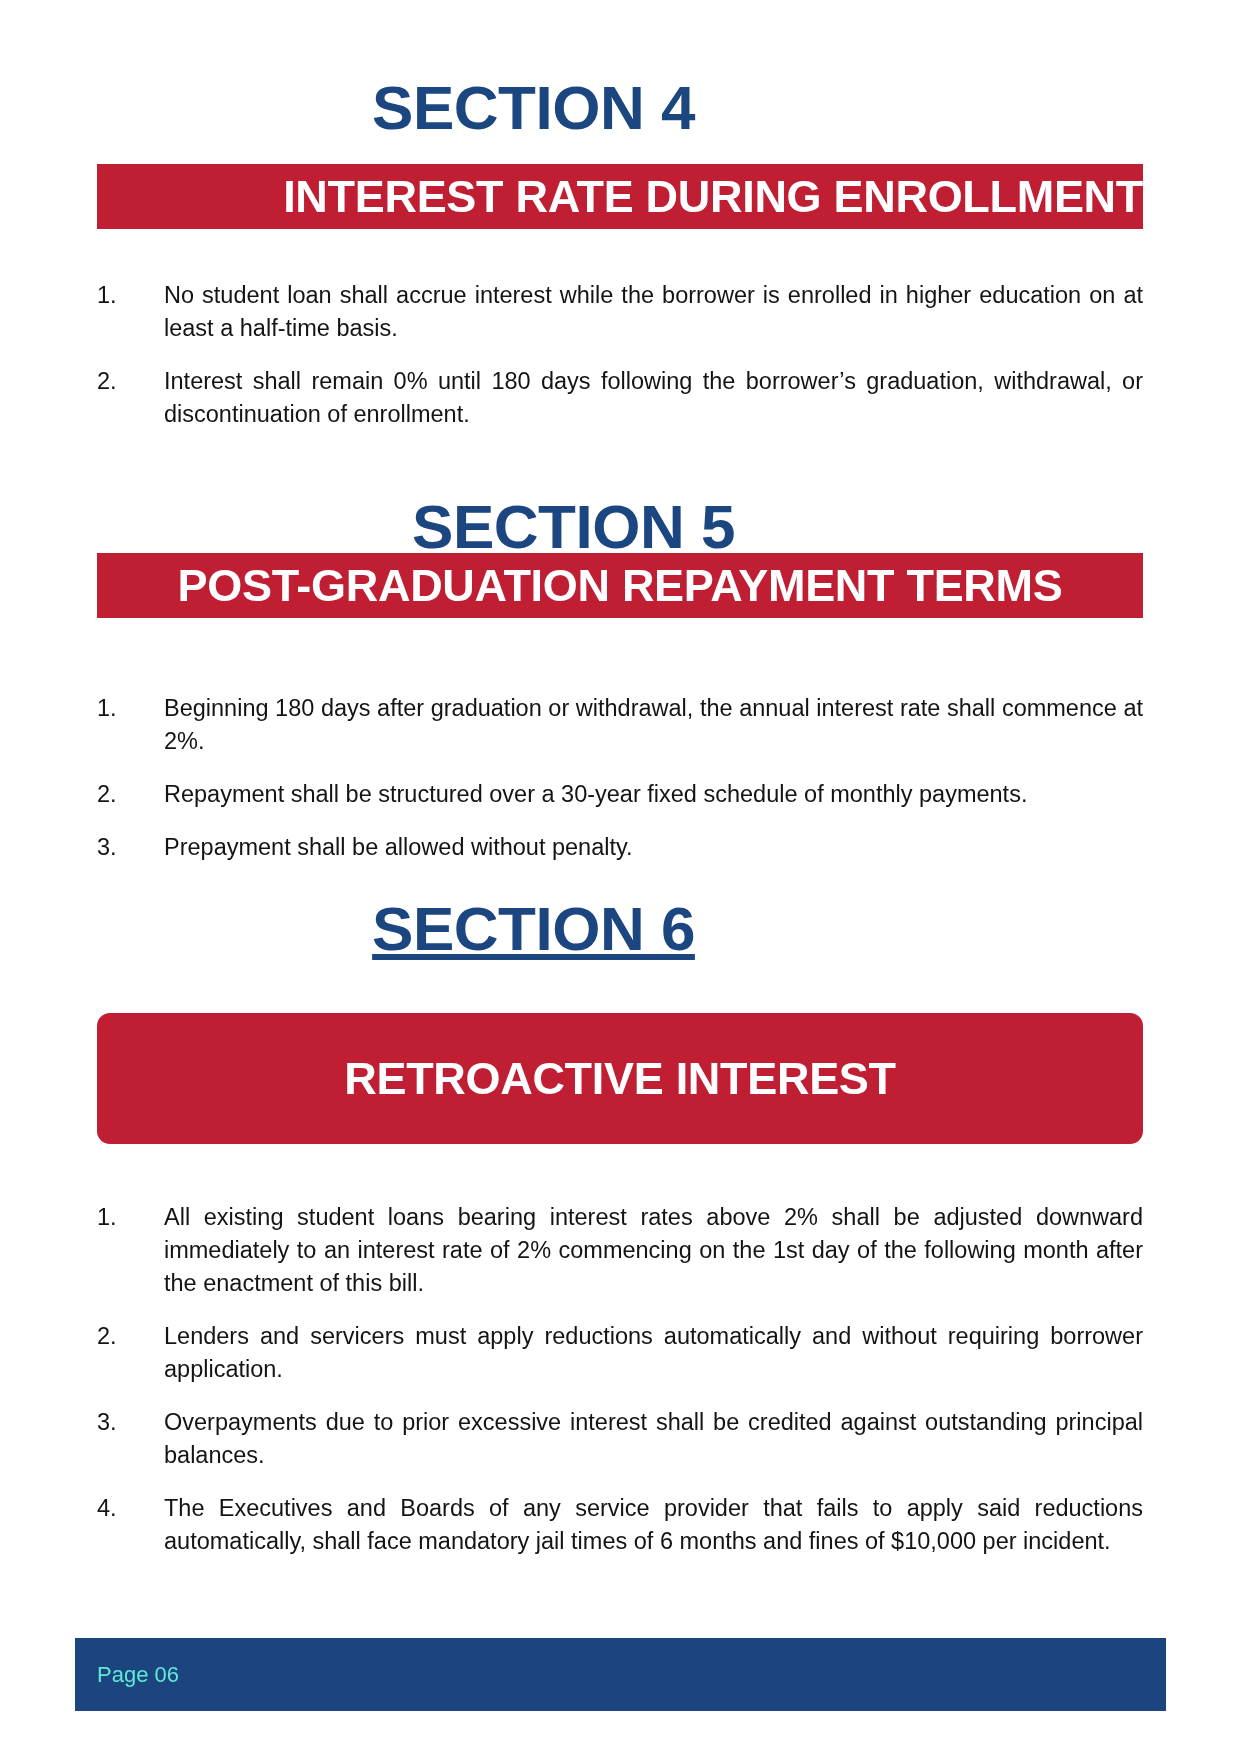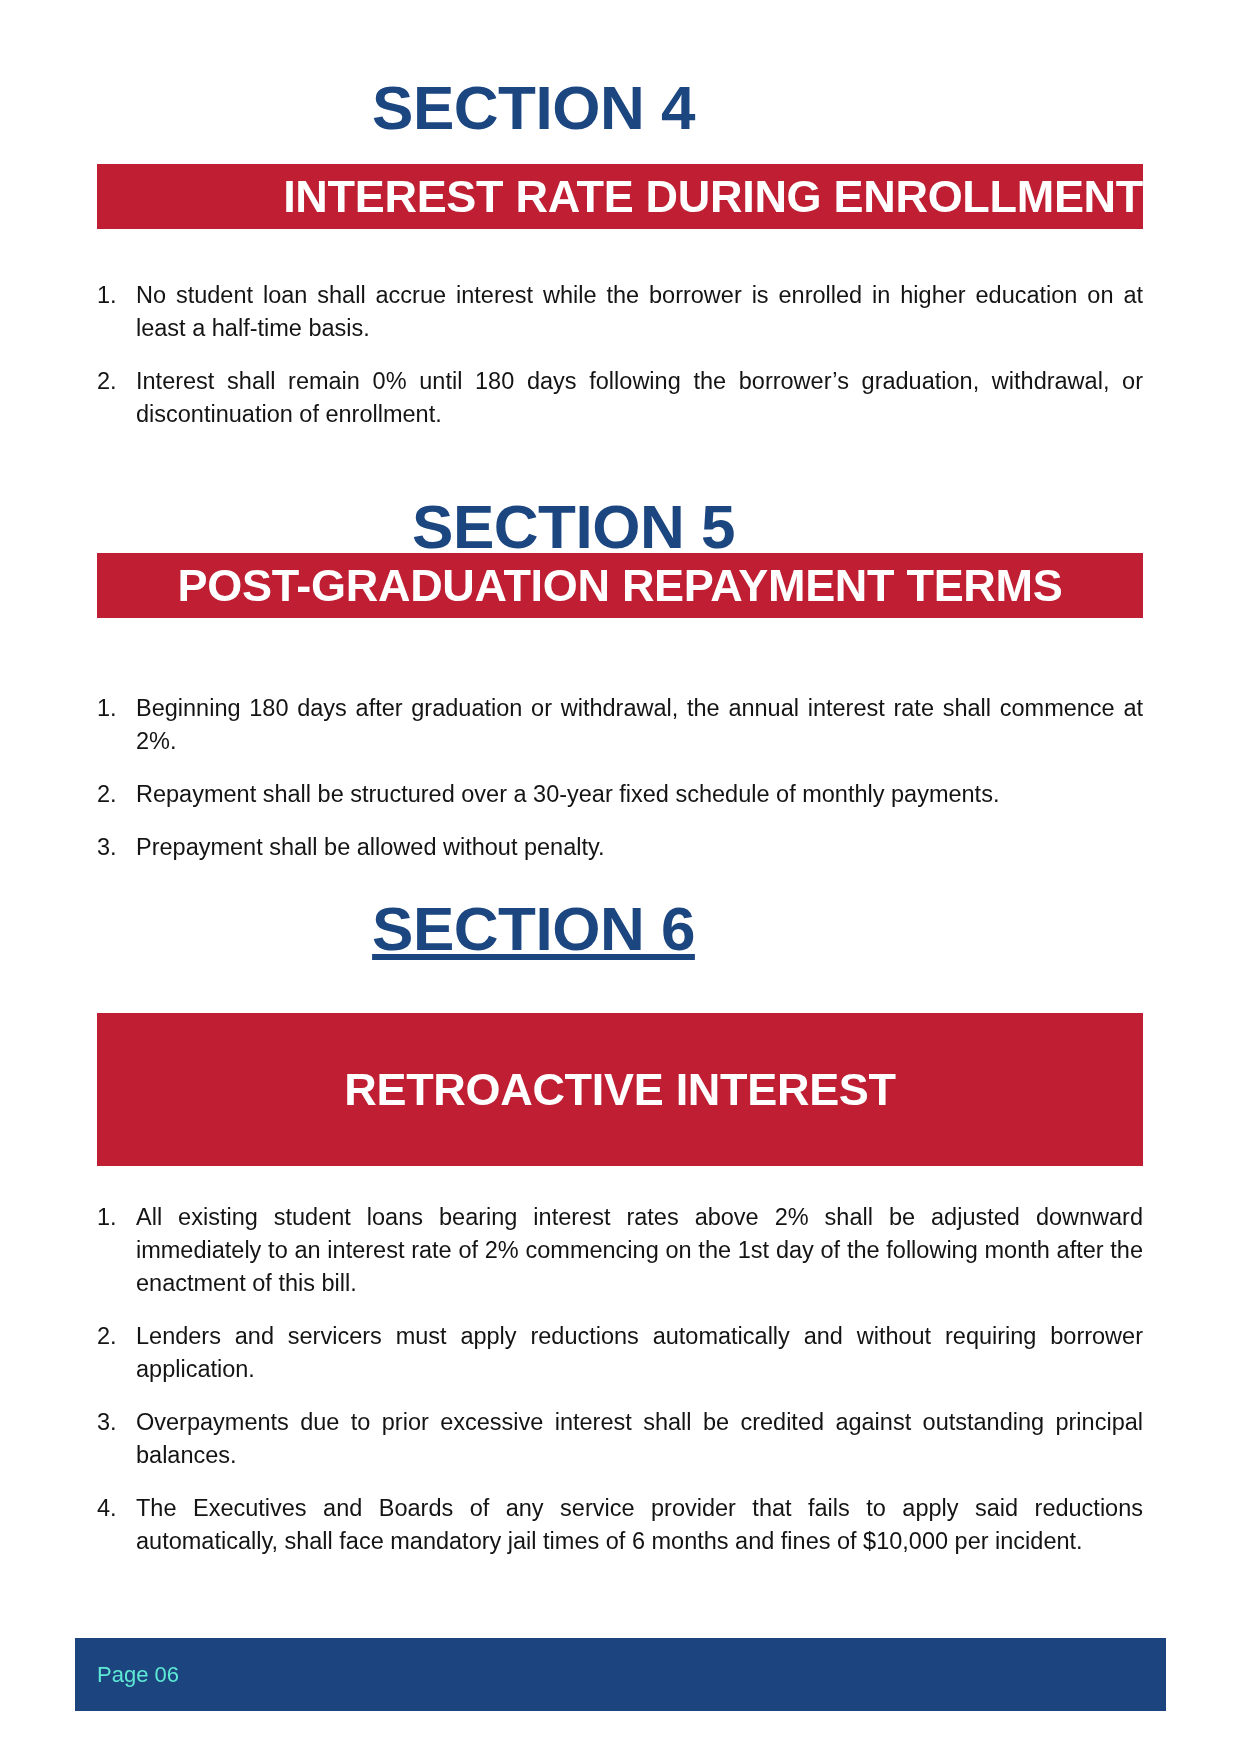--- a/index.html
+++ b/index.html
@@ -17,30 +17,30 @@
   }
   .banner {
     position: absolute; left: 97px; width: 1046px;
     background: #bf1e33; color: #ffffff;
     font-family: "Liberation Sans", sans-serif; font-weight: 700;
     text-align: center; display: flex; align-items: center; justify-content: center;
     margin: 0;
   }
   .banner span { display: block; }
   .banner.single { height: 65px; font-size: 45px; line-height: 50px; letter-spacing: -0.3px; }
-  .banner.double { height: 153px; font-size: 45px; line-height: 63px; letter-spacing: -0.3px; }
+  .banner.double { height: 131px; font-size: 45px; line-height: 63px; letter-spacing: -0.3px; border-radius: 13px; }
   .item-list {
     position: absolute; left: 97px; width: 1046px; margin: 0; padding: 0; list-style: none;
   }
   .item {
     display: flex; align-items: flex-start;
     font-size: 23.5px; line-height: 33px; margin: 0 0 20px 0;
   }
   .item .num { width: 39px; flex: 0 0 39px; }
-  .item .txt { flex: 1; text-align: justify; }
+  .item .txt { flex: 1; text-align: justify; margin-left: 28px; }
   .footer {
     position: absolute; left: 75px; top: 1638px; width: 1091px; height: 73px;
     background: #1c4580; color: #5eead4; display: flex; align-items: center;
   }
   .footer .page {
     margin-left: 22px; font-size: 22px; font-family: "Liberation Sans", sans-serif;
   }
 </style>
 </head>
 <body>

